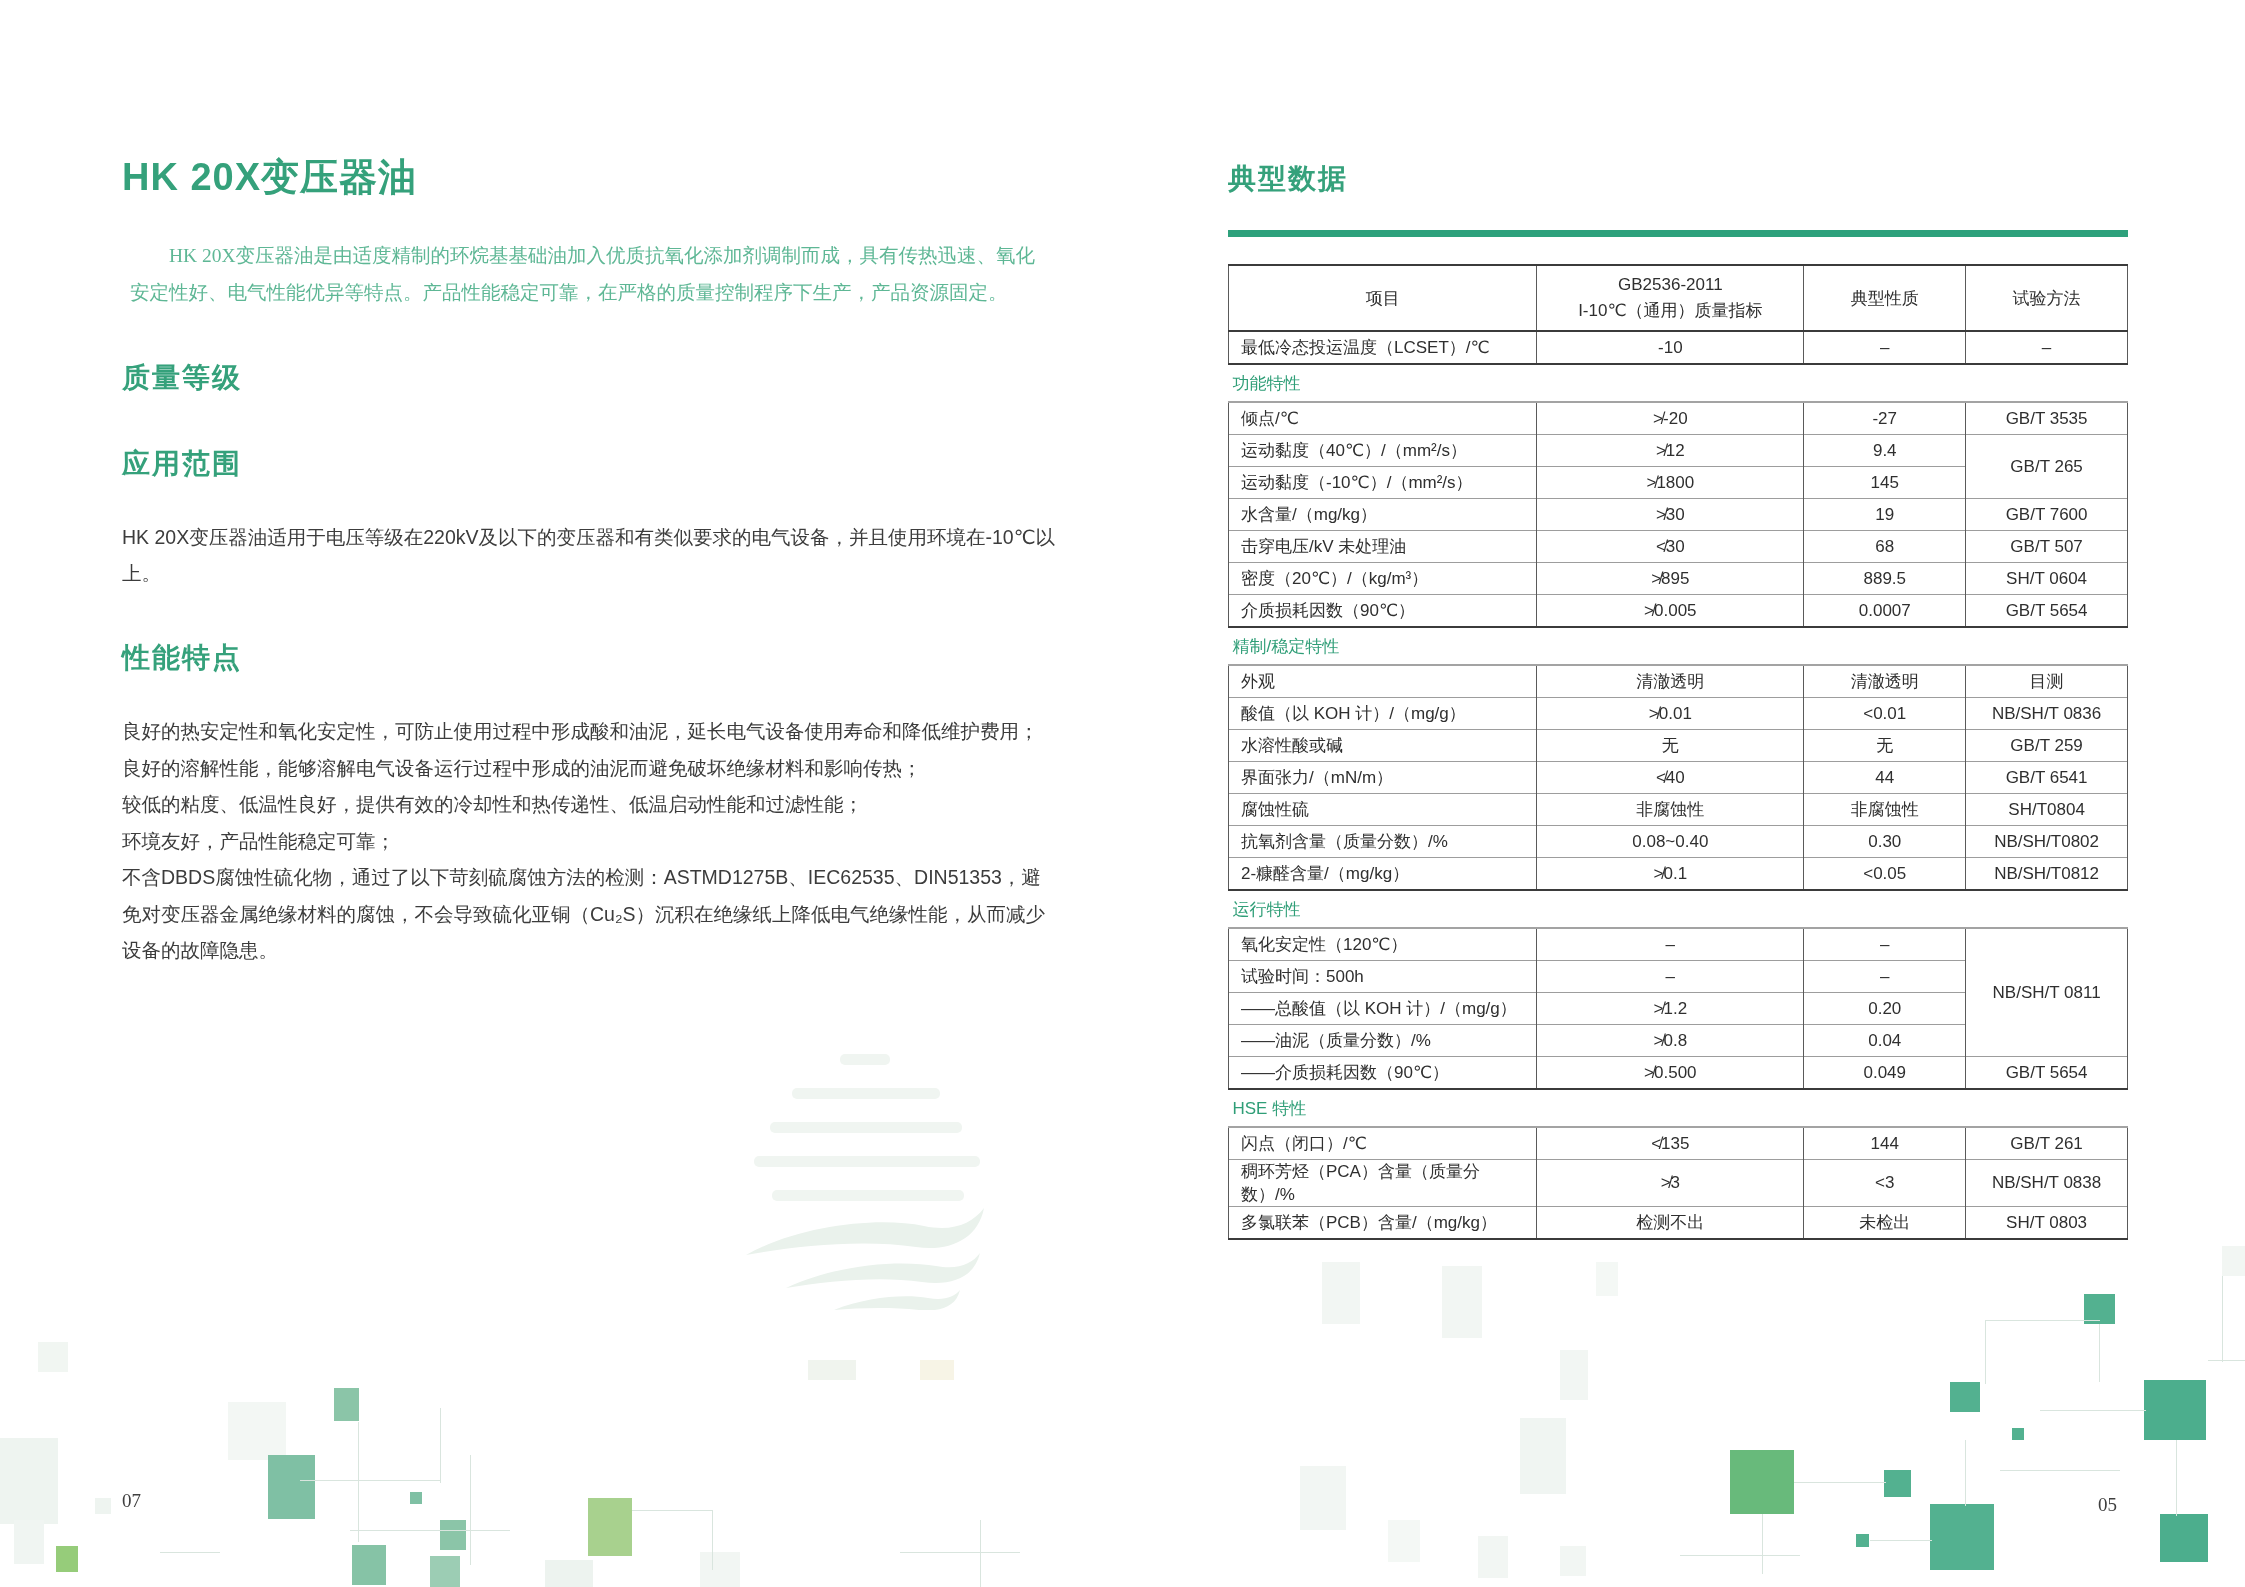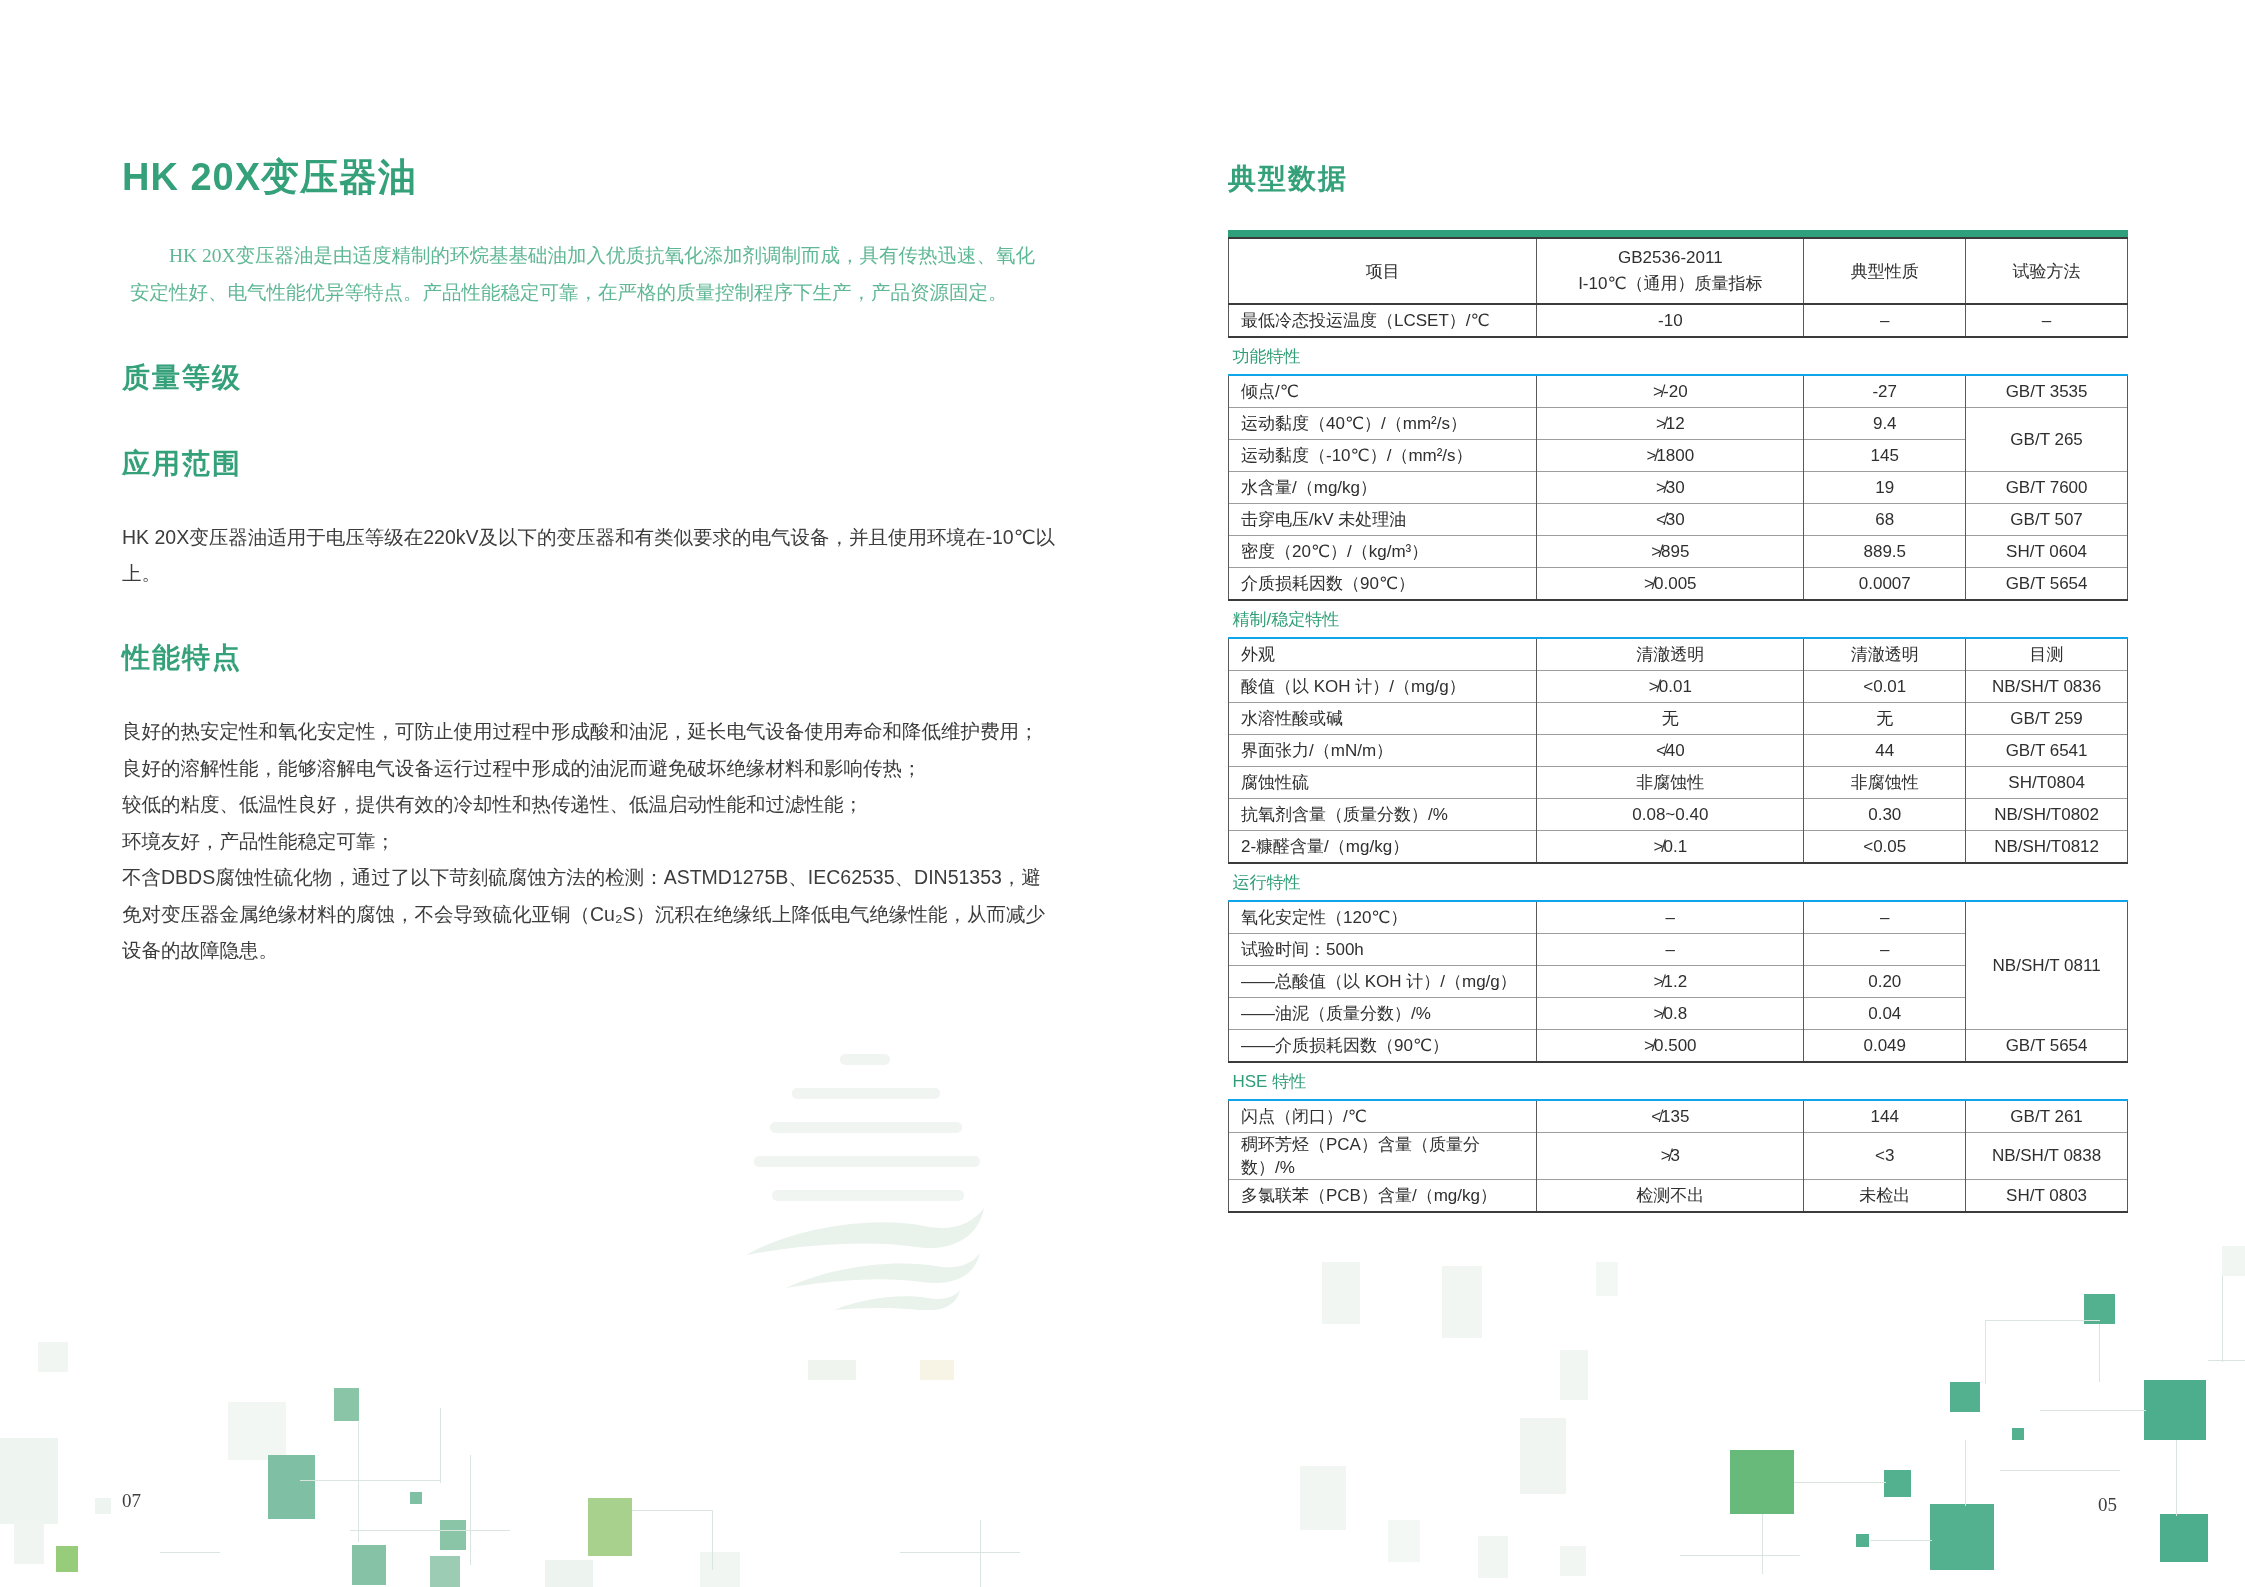--- a/index.html
+++ b/index.html
@@ -18,36 +18,36 @@
   .intro{margin:34px 8px 0;font-size:19.5px;line-height:37px;color:#5eb795;text-indent:2em;font-family:Liberation Serif, serif;}
   .h2{margin:48px 0 0;font-size:28px;font-weight:700;color:#35a17b;letter-spacing:2px;}
   .body-text{margin:36px 0 0;font-size:19.5px;line-height:36px;color:#3c3c3c;}
   #features{margin-top:36px;}
   #features p{margin:0;font-size:19.5px;line-height:36.5px;color:#3c3c3c;}
 
   
   .page-right{position:absolute;left:1228px;top:152px;width:900px;}
   .page-right .h2{margin:8px 0 12px;}
   .tbl-bar{height:7px;background:#2ea17c;margin-top:32px;}
-  table.spec{width:100%;border-collapse:collapse;table-layout:fixed;}
+  table.spec{width:100%;border-collapse:collapse;table-layout:fixed;margin-top:27px;}
   table.spec th,table.spec td{
     font-size:17px;color:#2f2f2f;font-weight:400;
     padding:0 8px;height:31px;text-align:center;vertical-align:middle;
     border-left:1px solid #5a5a5a;border-right:1px solid #5a5a5a;
   }
   table.spec thead th{
     height:64px;
     border-top:2px solid #3b3b3b;border-bottom:2px solid #3b3b3b;
   }
   .hdr2{line-height:1.55;}
   table.spec tbody td{border-top:1px solid #9d9d9d;}
   table.spec td.c1{text-align:left;padding-left:12px;}
   table.spec tr.sec td{
     border-left:hidden;border-right:hidden;
-    border-top:2px solid #3b3b3b;border-bottom:2px solid #0ea5e9;
+    border-top:2px solid #3b3b3b;border-bottom:2px solid #a3a3a3;
     color:#2f9e77;text-align:left;padding-left:4px;height:36px;
   }
   table.spec tbody tr:last-child td{border-bottom:2px solid #3b3b3b;}
 
   
   .pageno{
     position:absolute;font-family:"Liberation Serif","DejaVu Serif",serif;
     font-size:19px;color:#3f3f3f;
   }
   #pn-left{left:122px;top:1490px;}

